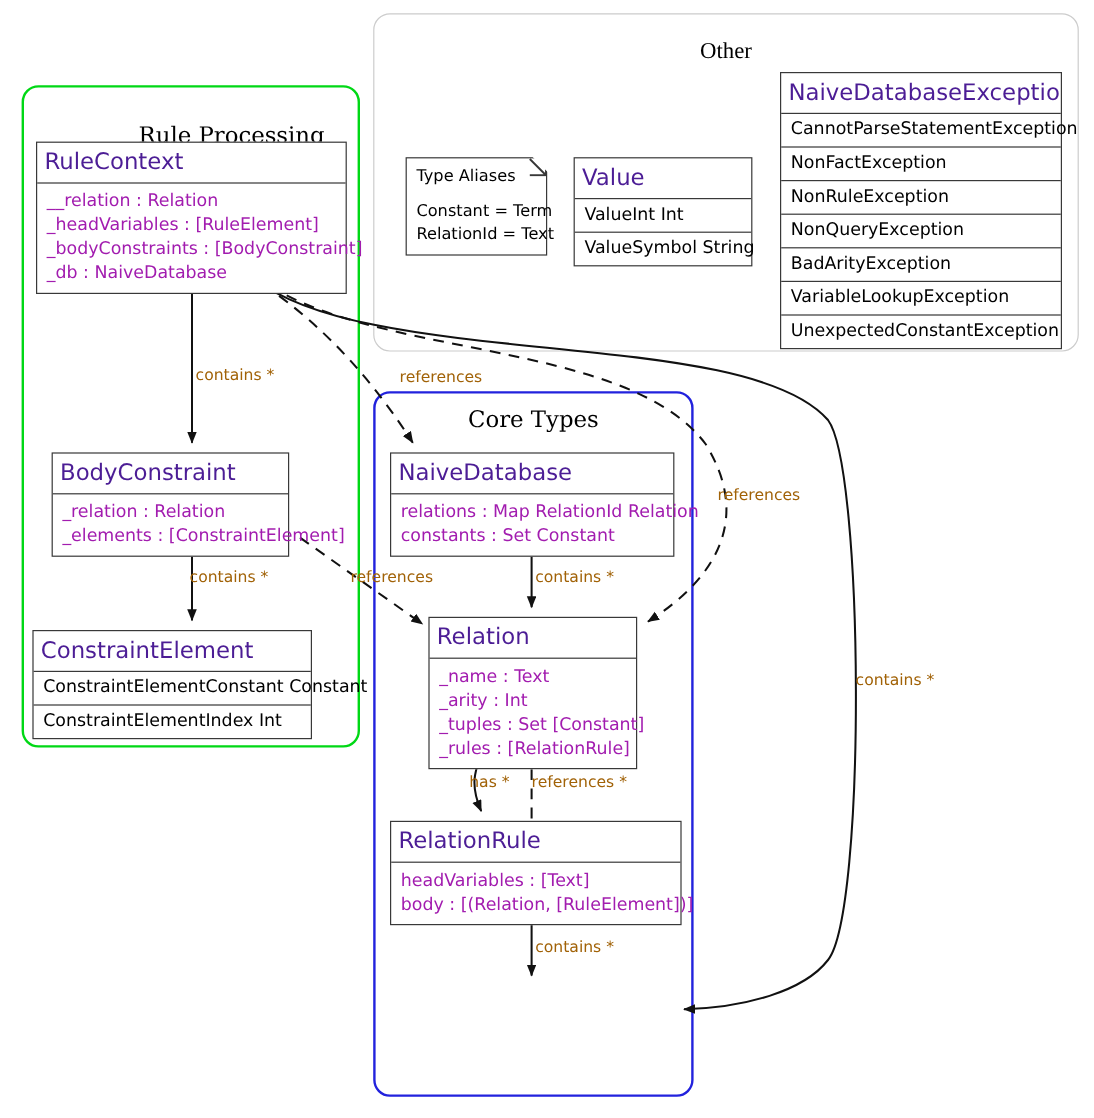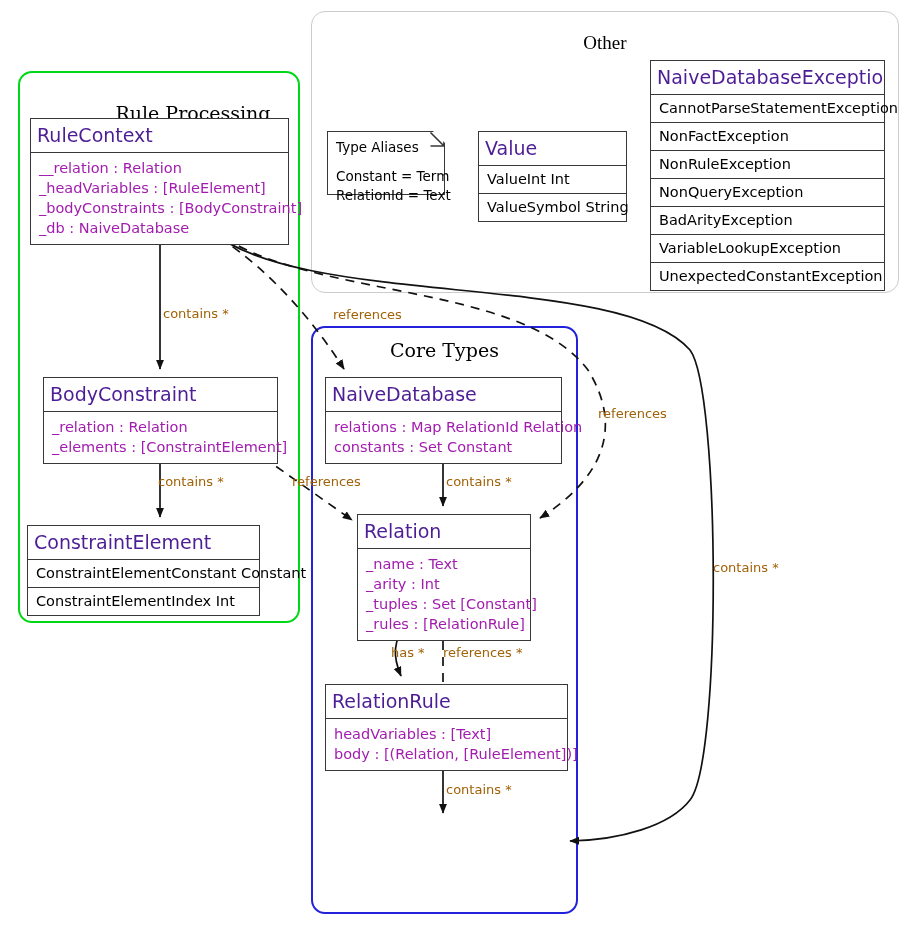--- a/index.html
+++ b/index.html
@@ -78,36 +78,36 @@
   }
   .cls-row {
     font-size: 14.5px;
     color: #000;
     padding: 5px 8px 6px 8px;
     white-space: nowrap;
   }
 
   
   #cls-rulecontext      { left: 30px;  top: 118px; width: 259px; }
-  #cls-bodyconstraint   { left: 43px;  top: 377px; width: 235px; }
+  #cls-bodyconstraint   { left: 43px;  top: 377px; width: 198px; }
   #cls-constraintelement{ left: 27px;  top: 525px; width: 233px; }
   #cls-naivedatabase    { left: 325px; top: 377px; width: 237px; }
   #cls-relation         { left: 357px; top: 514px; width: 174px; }
   #cls-relationrule     { left: 325px; top: 684px; width: 243px; }
   #cls-ruleelement      { left: 337px; top: 821px; width: 223px; }
   #cls-value            { left: 478px; top: 131px; width: 149px; }
   #cls-exceptions       { left: 650px; top: 60px;  width: 235px; }
 
   
   #note-type-aliases {
     position: absolute;
-    left: 327px;
+    left: 338px;
     top: 131px;
     width: 118px;
-    height: 64px;
+    height: 82px;
     box-sizing: border-box;
     background: #ffffff;
     border: 1.6px solid #383838;
     padding: 6px 7px 6px 8px;
   }
   #note-type-aliases::after {
     content: "";
     position: absolute;
     right: -1.6px;
     top: -1.6px;

